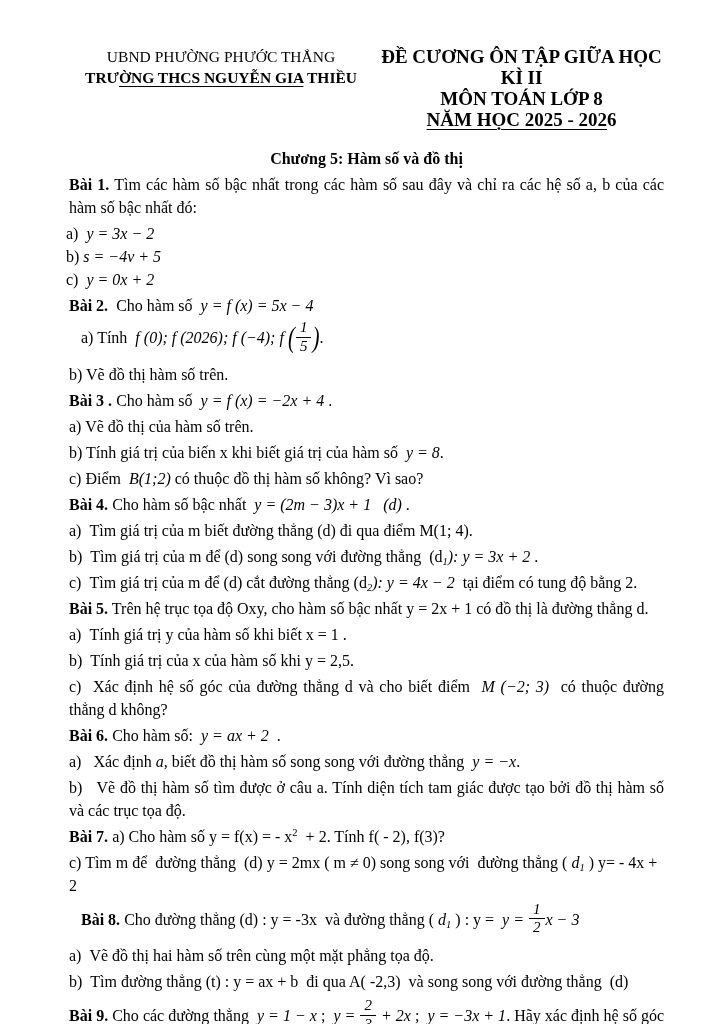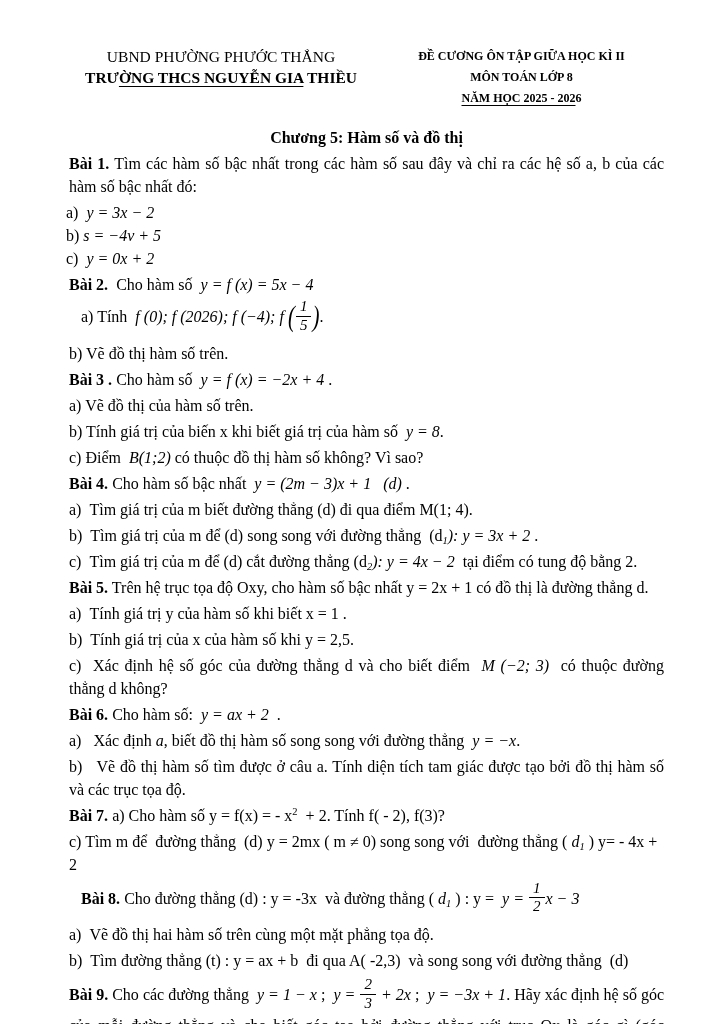--- a/index.html
+++ b/index.html
@@ -6,21 +6,21 @@
   .page{
     width:725px;height:1024px;box-sizing:border-box;
     background:#ffffff;color:#000;
     font-family:"Liberation Serif","DejaVu Serif",serif;
     font-size:16px;
     padding:46px 58px 0 66px;
     overflow:hidden;
   }
   .hdr{display:flex;}
   .hdr-left{width:310px;text-align:center;line-height:21px;font-size:15.5px;}
-  .hdr-right{flex:1;text-align:center;line-height:21px;font-size:12px;font-weight:bold;}
+  .hdr-right{flex:1;text-align:center;line-height:21px;font-size:19px;font-weight:bold;}
   .school{font-weight:bold;}
   .u{text-decoration:underline;text-underline-offset:3px;text-decoration-thickness:1.4px;}
   .chapter{text-align:center;font-weight:bold;margin-top:17px;line-height:23px;}
   p{margin:3px;line-height:23px;}
   .just{text-align:justify;}
   .b{font-weight:bold;}
   .i{font-style:italic;}
   .row3{display:flex;line-height:23px;flex-direction:column;}
   .row3 .c1{width:224px;}
   .row3 .c2{width:215px;}

